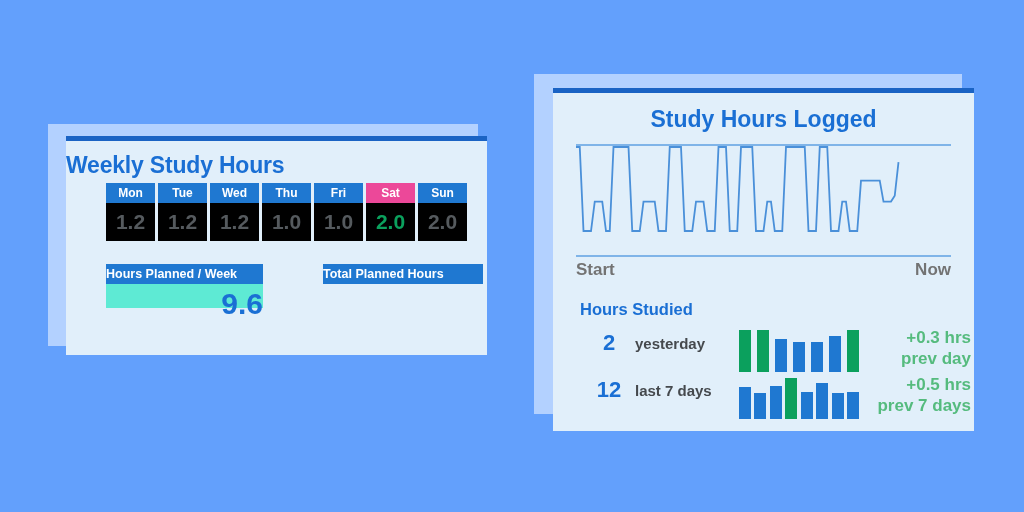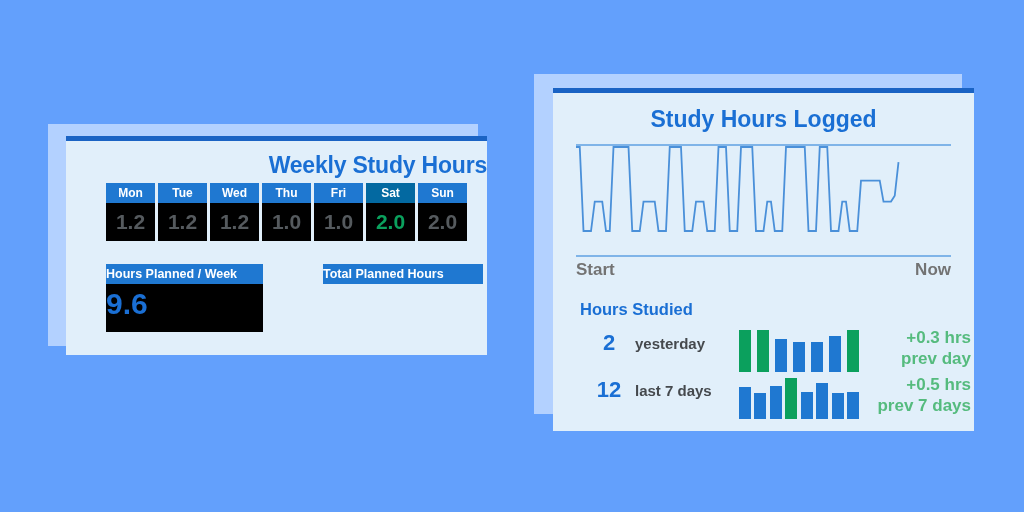--- a/index.html
+++ b/index.html
@@ -36,21 +36,21 @@
 
   
   #left-shadow  { left: 48px;  top: 124px; width: 430px; height: 222px; }
   #left-card    { left: 66px;  top: 136px; width: 421px; height: 219px; }
 
   .left-inner { position: relative; height: 100%; }
 
   .left-title {
     position: absolute;
     top: 16px; left: 0; right: 0;
-    text-align: right;
+    text-align: left;
     color: #1a6fd4;
     font-size: 23px;
     font-weight: bold;
     letter-spacing: -0.2px;
   }
 
   
   .day-grid {
     position: absolute;
     top: 47px;
@@ -61,21 +61,21 @@
   .day-col { width: 49px; border-radius: 23px; }
   .day-head {
     height: 20px;
     line-height: 20px;
     text-align: center;
     color: #ffffff;
     font-size: 12px;
     font-weight: bold;
     background: #1f78d1;
   }
-  .day-head.is-highlight { background: #0369a1; }
+  .day-head.is-highlight { background: #ec4899; }
   .day-val {
     height: 38px;
     line-height: 38px;
     text-align: center;
     background: #000000;
     color: #555a5e;
     font-size: 21px;
     font-weight: bold;
   }
   .day-val.is-highlight { color: #0ba05d; }
@@ -87,24 +87,24 @@
   .stat-head {
     height: 20px;
     line-height: 20px;
     text-align: left;
     background: #1f78d1;
     color: #ffffff;
     font-size: 12.5px;
     font-weight: bold;
   }
   .stat-val {
-    height: 48px;
+    height: 24px;
     line-height: 40px;
-    text-align: left;
-    background: #000000;
+    text-align: right;
+    background: #5eead4;
     color: #1a6fd4;
     font-size: 30px;
     font-weight: bold;
   }
 
   
   #right-shadow { left: 534px; top: 74px; width: 428px; height: 340px; }
   #right-card   { left: 553px; top: 88px; width: 421px; height: 343px; }
 
   .right-inner { position: relative; height: 100%; padding-left: 46px; }

